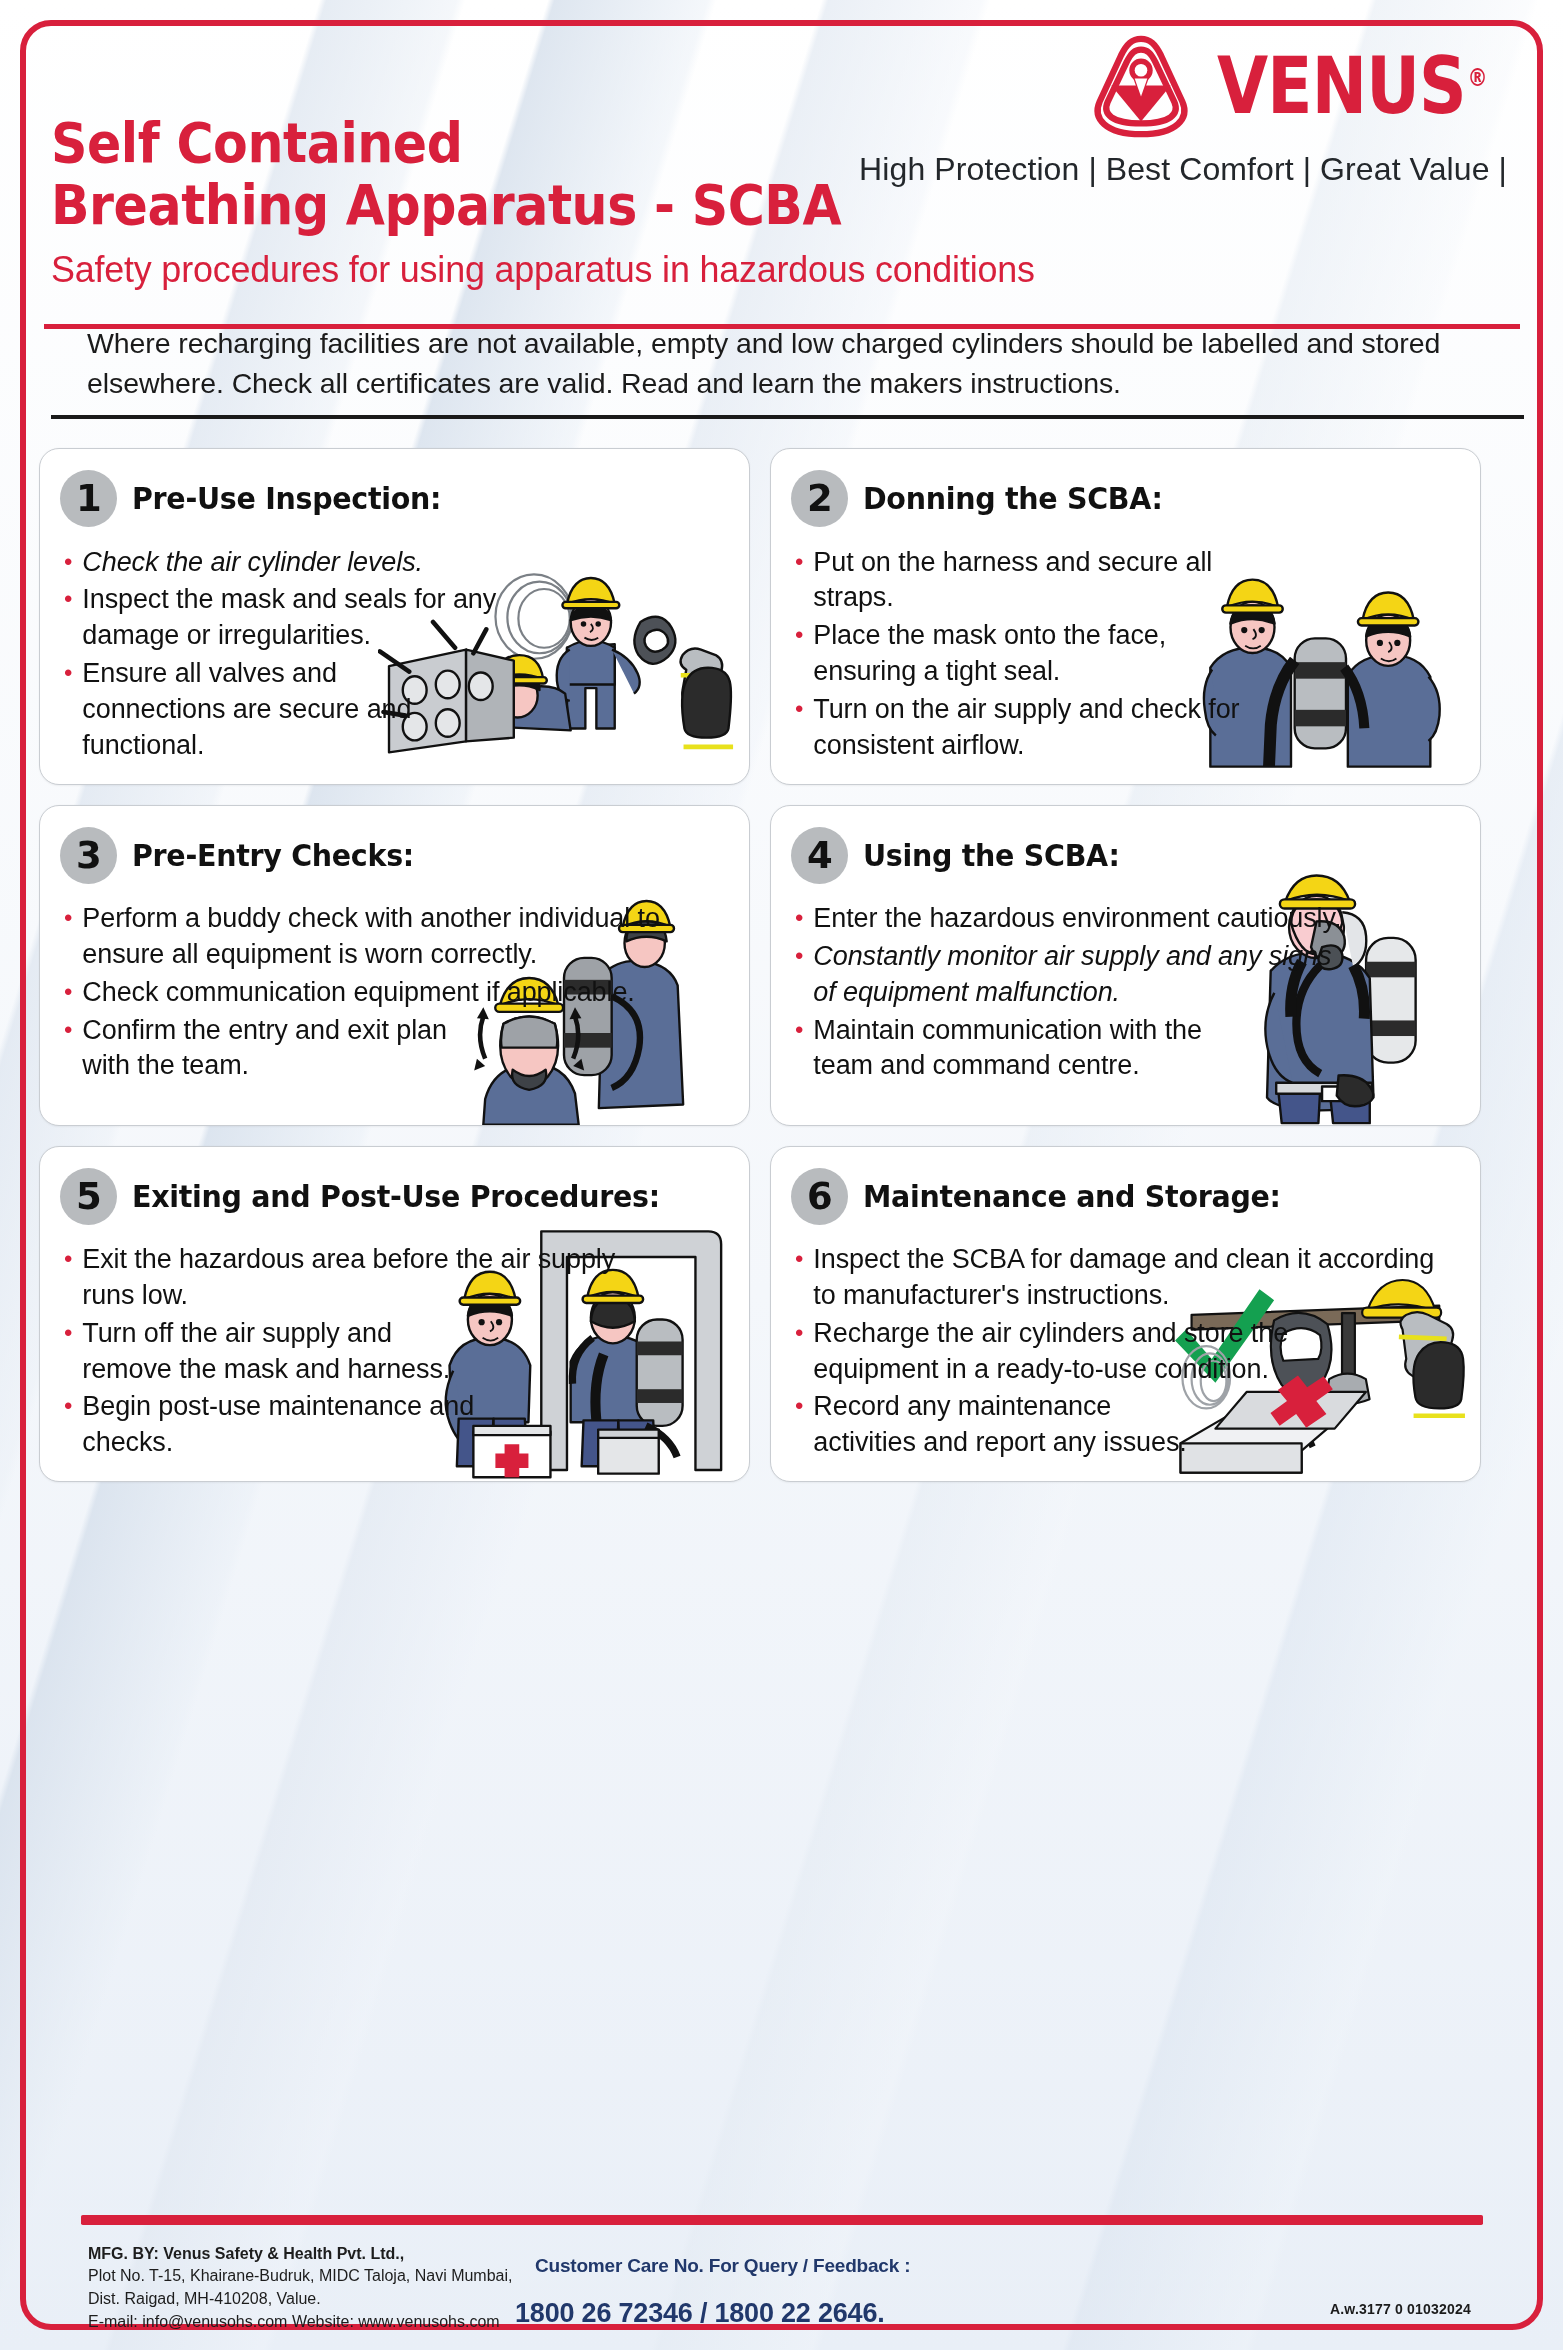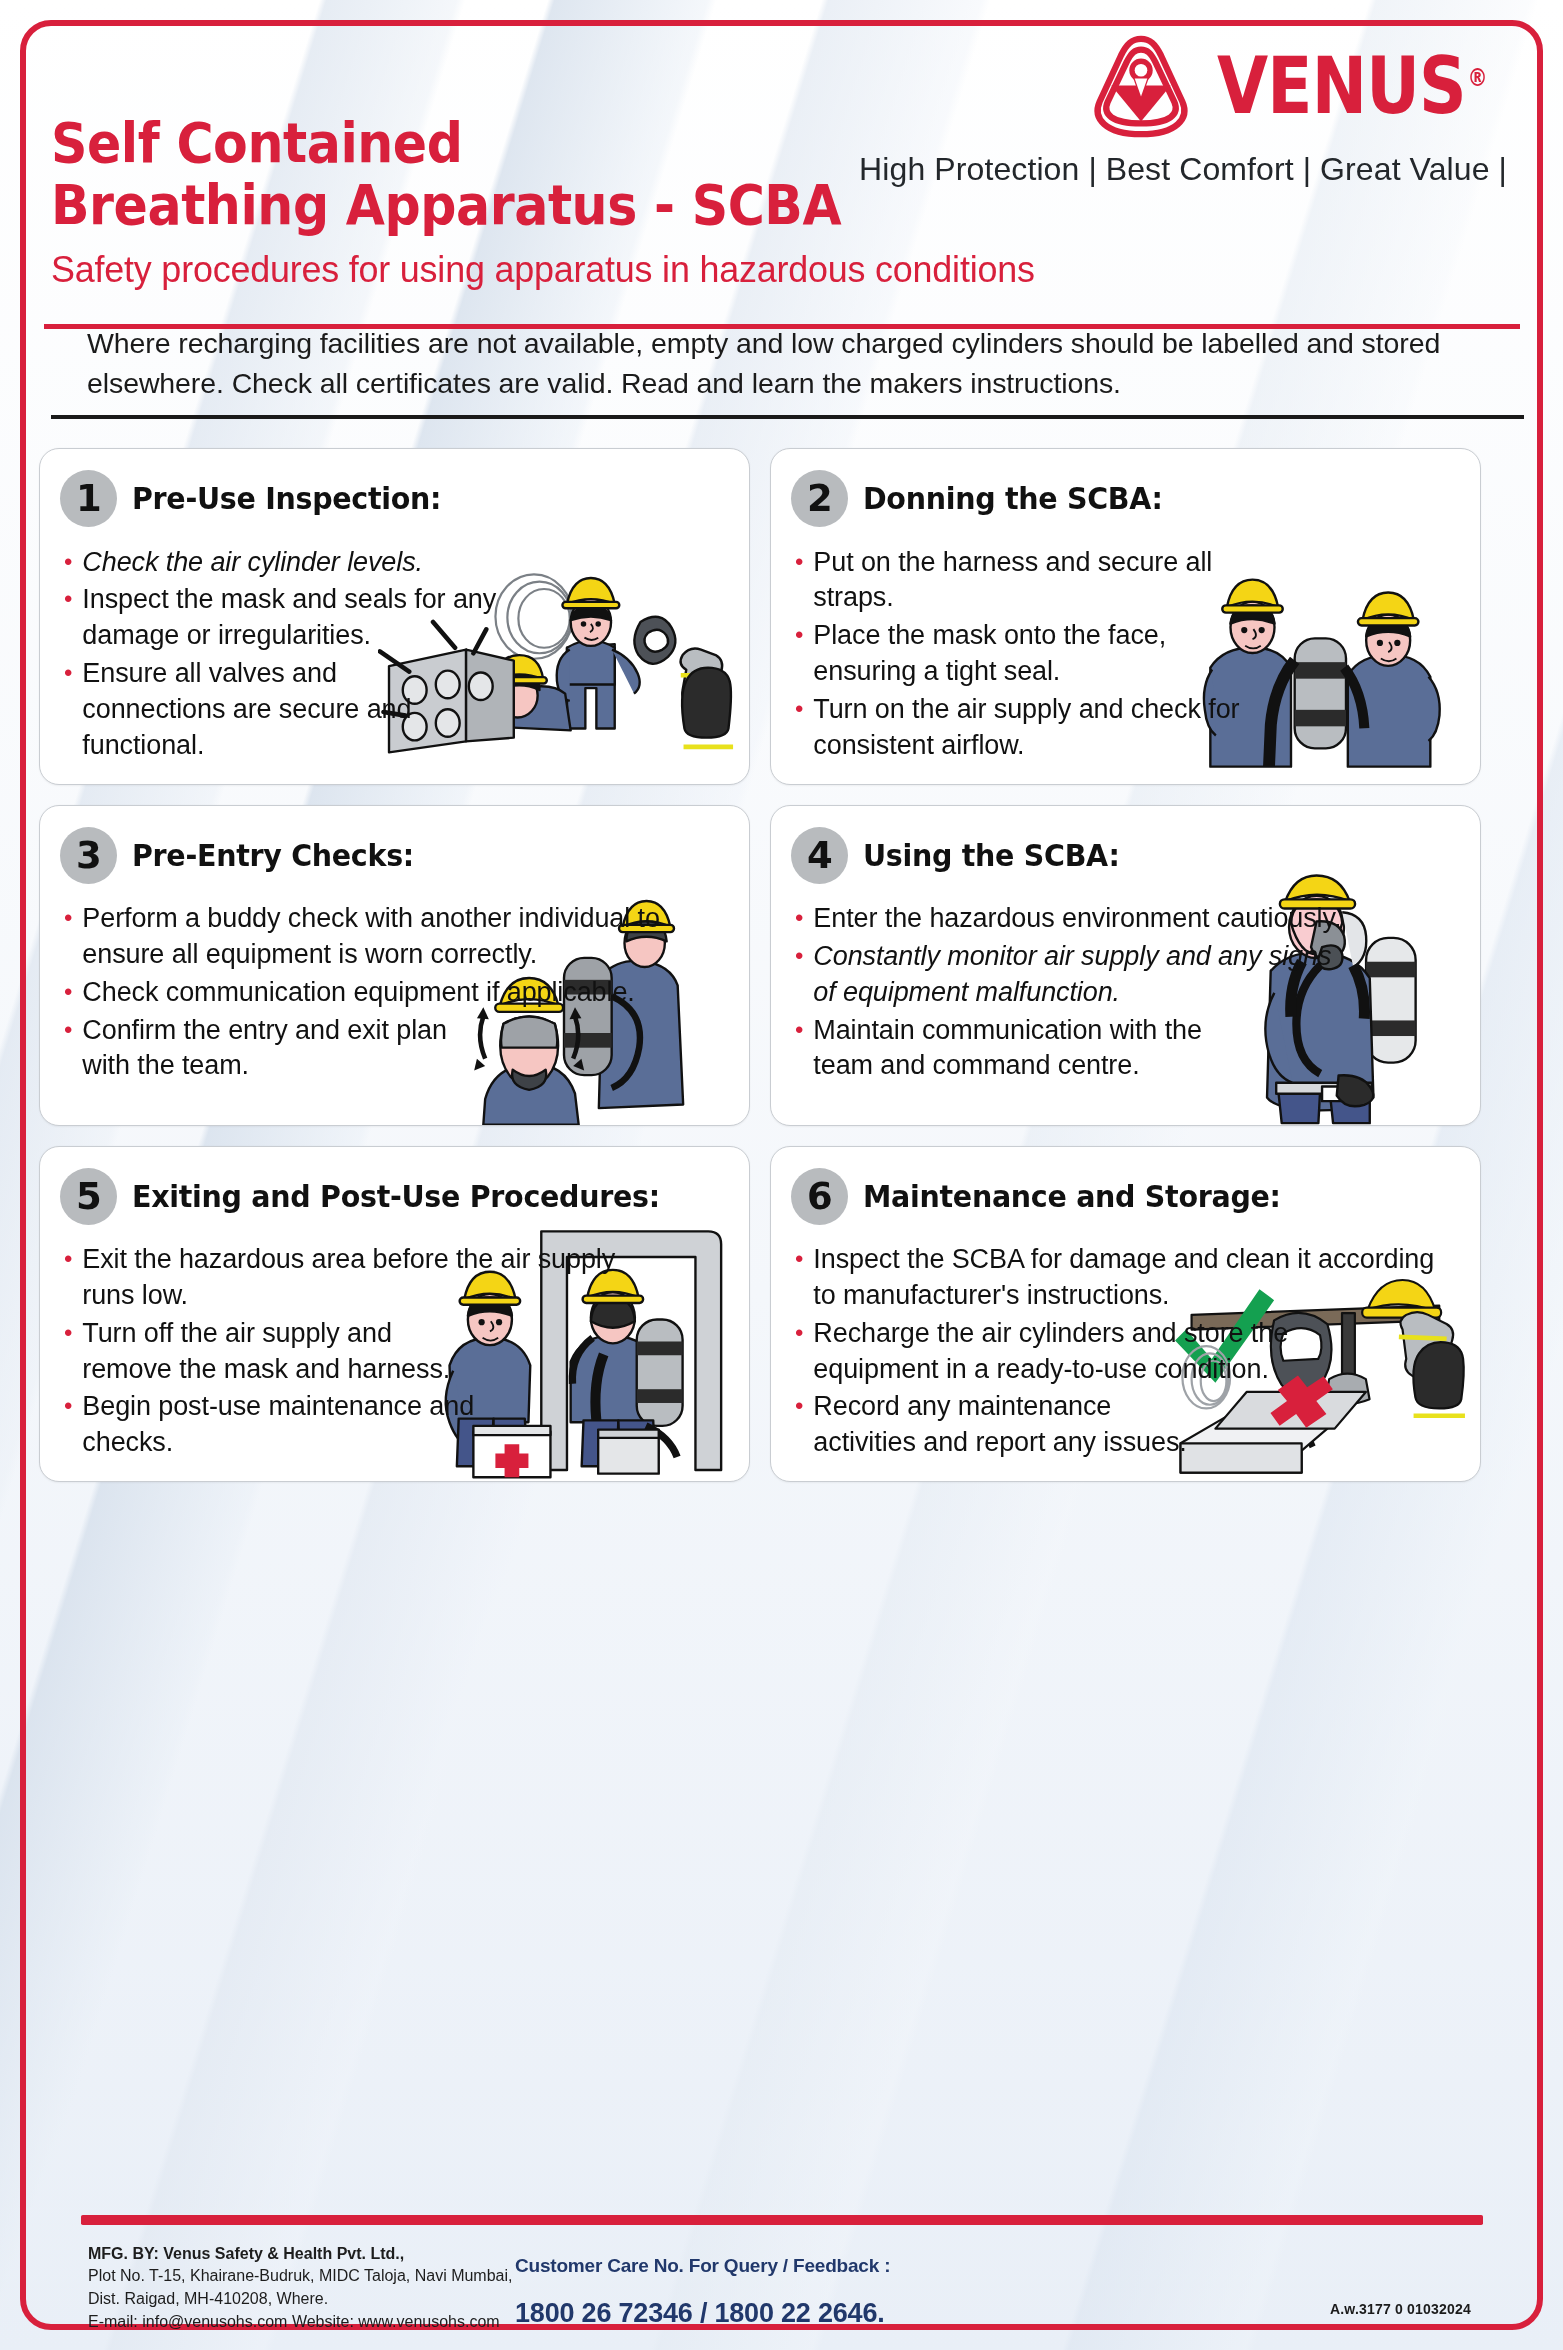--- a/index.html
+++ b/index.html
@@ -211,21 +211,21 @@
   }
   .mfg {
     position: absolute; left: 51px; top: 27.5px;
     font-size: 16px; line-height: 1.42; color: #1d1d1d;
   }
   .mfg b { font-weight: bold; }
   .care {
     position: absolute; left: 478px; top: 40px;
     color: #21386b;
   }
-  .care-label { font-size: 19px; font-weight: bold; letter-spacing: -0.2px; }
+  .care-label { font-size: 19px; font-weight: bold; letter-spacing: -0.2px; margin-left: 20px; }
   .care-num { font-size: 27px; font-weight: bold; margin-top: 21px; letter-spacing: -0.2px; }
   .doc-code {
     position: absolute; right: 56px; top: 86px;
     font-size: 14px; font-weight: bold; color: #1b1b1b;
     letter-spacing: 0.2px;
   }
 </style>
 </head>
 <body>
 
@@ -635,21 +635,21 @@
 
   <div class="footer">
     <div class="footer-bar"></div>
 
     <div class="mfg">
       <div>
         <b>MFG. BY:</b>
         <b>Venus Safety &amp; Health Pvt. Ltd.,</b>
       </div>
       <div>Plot No. T-15, Khairane-Budruk, MIDC Taloja, Navi Mumbai,</div>
-      <div>Dist. Raigad, MH-410208, Where.</div>
+      <div>Dist. Raigad, MH-410208, Value.</div>
       <div>E-mail: info@venusohs.com Website: www.venusohs.com</div>
     </div>
 
     <div class="care">
       <div class="care-label">Customer Care No. For Query / Feedback :</div>
       <div class="care-num">1800 26 72346 / 1800 22 2646.</div>
     </div>
 
     <div class="doc-code">A.w.3177 0 01032024</div>
   </div>

